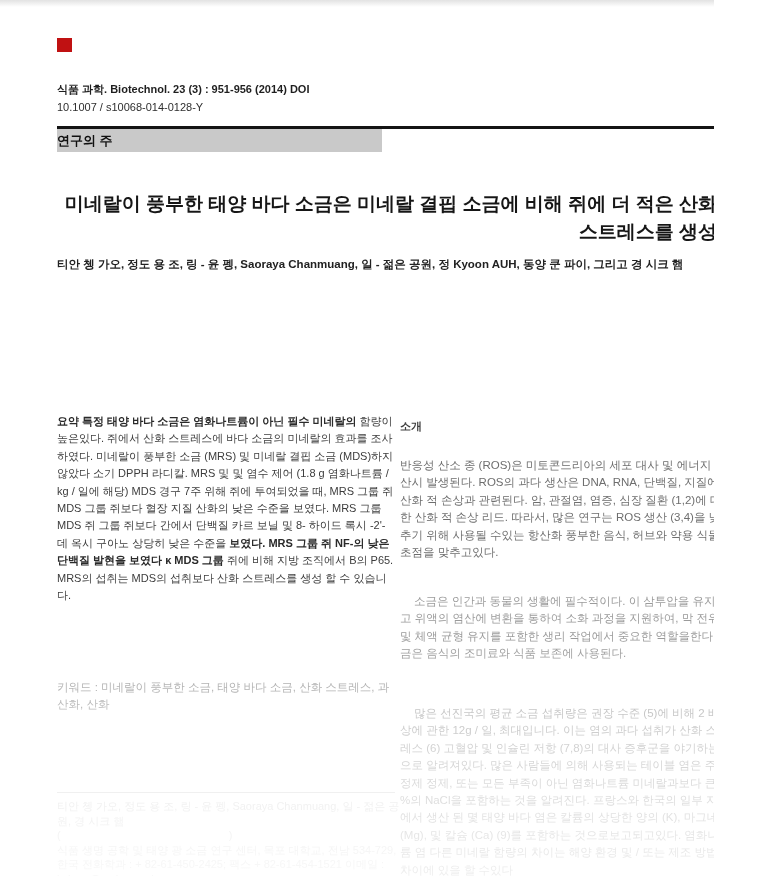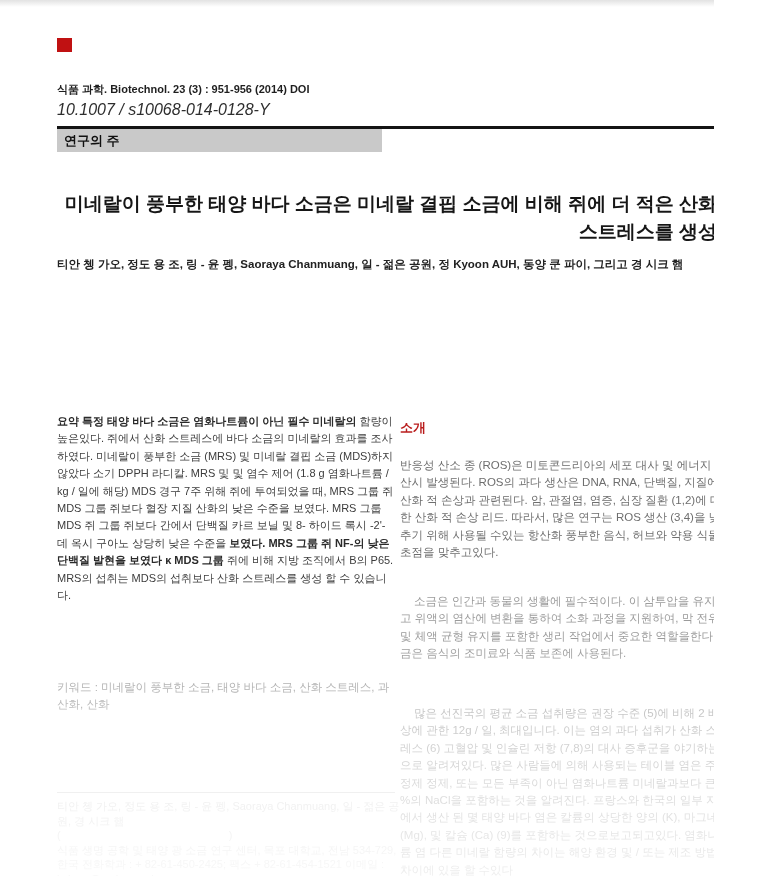--- a/index.html
+++ b/index.html
@@ -5,42 +5,42 @@
   html,body{margin:0;padding:0;background:#ffffff;}
   .page{
     position:relative;width:714px;height:876px;overflow:hidden;
     background:#ffffff;font-family:"Liberation Sans","DejaVu Sans",sans-serif;
     -webkit-font-smoothing:antialiased;
   }
   .topband{position:absolute;left:0;top:0;width:783px;height:7px;
     background:linear-gradient(#e2e2e2,#ffffff);}
   .logo{position:absolute;left:57px;top:38px;width:15px;height:14px;background:#c01112;}
   .journal{position:absolute;left:57px;top:82px;font-size:11px;font-weight:bold;color:#1f1f1f;}
-  .doi{position:absolute;left:57px;top:101px;font-size:16px;color:#2e2e2e;font-style:italic;}
+  .doi{position:absolute;left:57px;top:101px;font-size:11px;color:#2e2e2e;}
   .rule{position:absolute;left:57px;top:126px;width:666px;height:3px;background:#141414;}
   .sectionbox{position:absolute;left:57px;top:129px;width:325px;height:23px;background:#c9c9c9;}
   .sectionbox .lbl{display:block;font-size:13px;font-weight:bold;color:#101010;
-    line-height:23px;padding-left:7px;}
+    line-height:23px;}
   .title{position:absolute;left:57px;top:190px;width:660px;font-size:19px;
     font-weight:600;color:#161616;line-height:28px;text-align:right;}
   .authors{position:absolute;left:57px;top:257px;width:672px;font-size:11.5px;
     font-weight:600;color:#222222;line-height:15px;}
   .history{position:absolute;left:57px;top:354px;width:655px;font-size:11px;
     color:#262626;line-height:16px;}
   .abstract{position:absolute;left:57px;top:413px;width:338px;font-size:11px;
     color:#3c3c3c;line-height:17.4px;}
   .abstract .b{font-weight:bold;color:#2a2a2a;}
   .keywords{position:absolute;left:57px;top:679px;width:338px;font-size:11.5px;
     color:#a2a2a2;line-height:17.4px;}
   .fnrule{position:absolute;left:57px;top:792px;width:338px;height:1px;background:#dcdcdc;}
   .footnote{position:absolute;left:57px;top:799px;width:348px;font-size:11px;
     color:#dcdcdc;line-height:14.5px;}
   .footnote .pre{white-space:pre;}
-  .intro-heading{position:absolute;left:400px;top:419px;font-size:13px;
-    font-weight:bold;color:#b91c1c;}
+  .intro-heading{position:absolute;left:400px;top:419px;font-size:11px;
+    font-weight:bold;color:#404040;}
   .p1{position:absolute;left:400px;top:457px;width:331px;font-size:11.5px;
     color:#6e6e6e;line-height:17.4px;}
   .p2{position:absolute;left:400px;top:593px;width:333px;font-size:11.5px;
     color:#9b9b9b;line-height:17.4px;text-indent:14px;}
   .p3{position:absolute;left:400px;top:705px;width:335px;font-size:11.5px;
     color:#aeaeae;line-height:17.4px;text-indent:14px;}
   .fade{position:absolute;left:0;top:640px;width:783px;height:236px;pointer-events:none;
     background:linear-gradient(to bottom,rgba(255,255,255,0) 0%,
       rgba(255,255,255,0.45) 45%,rgba(255,255,255,0.80) 100%);}
 </style>

